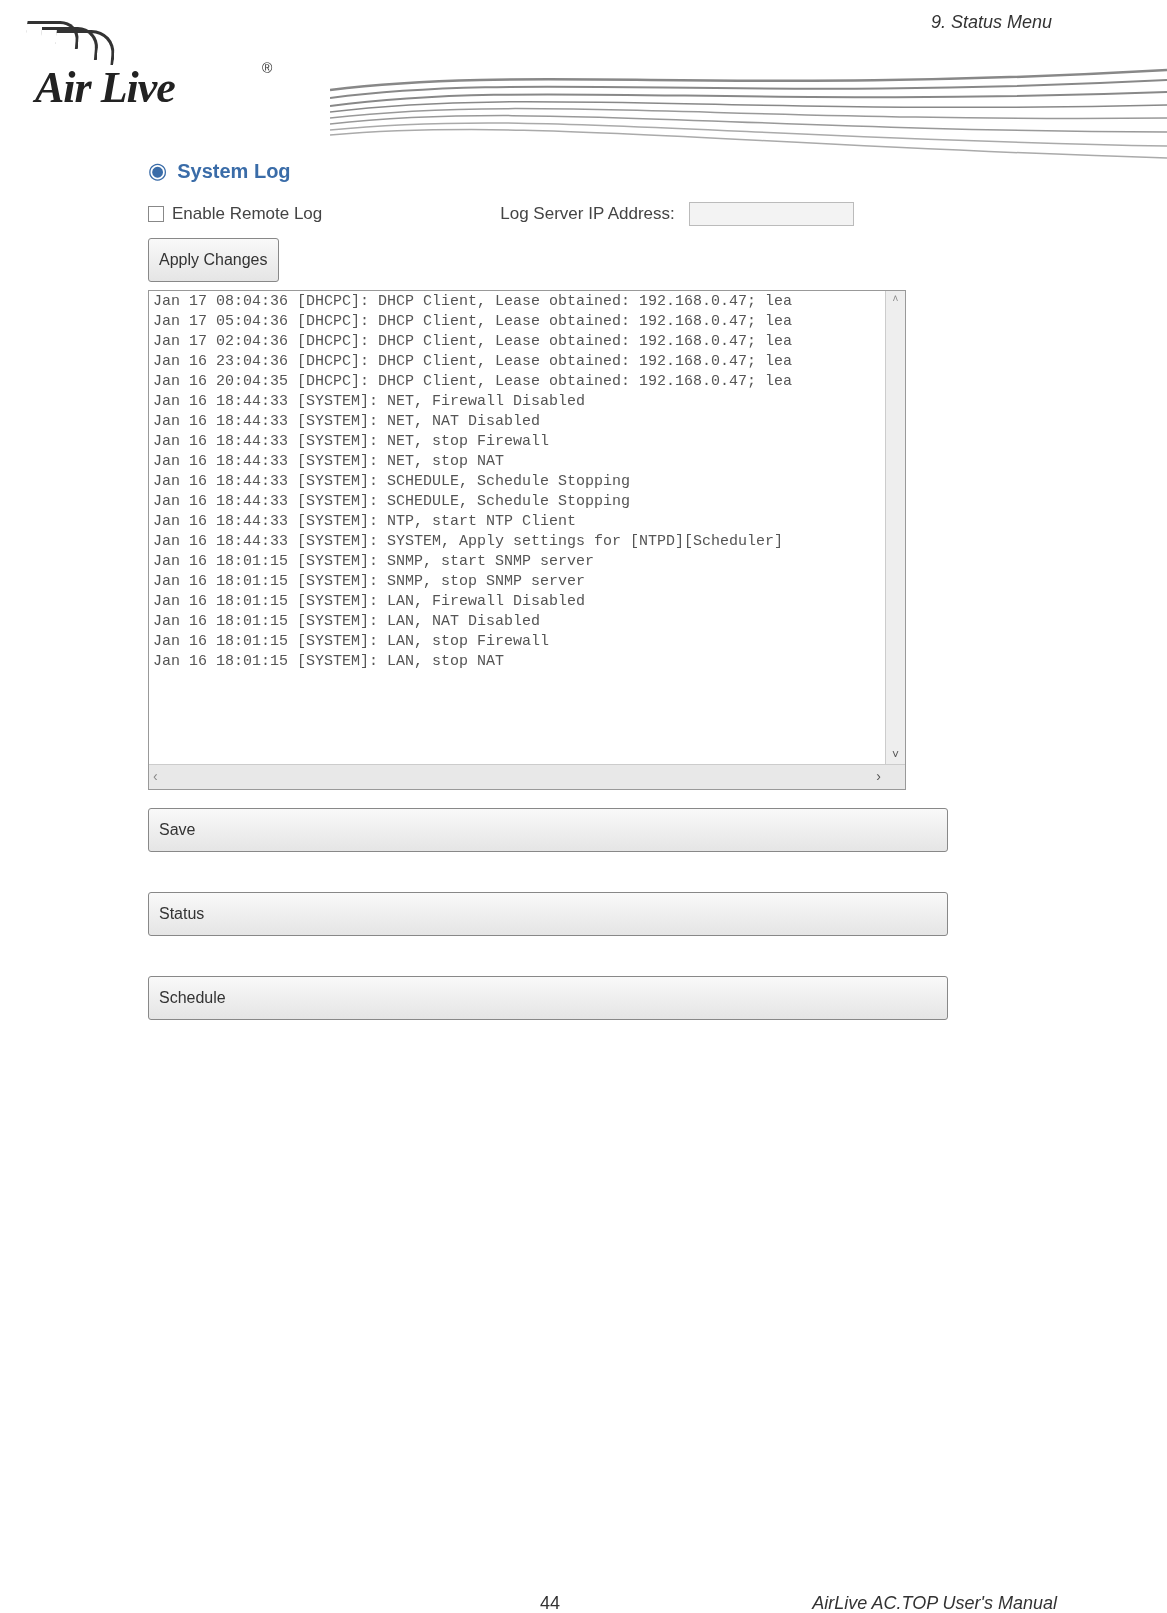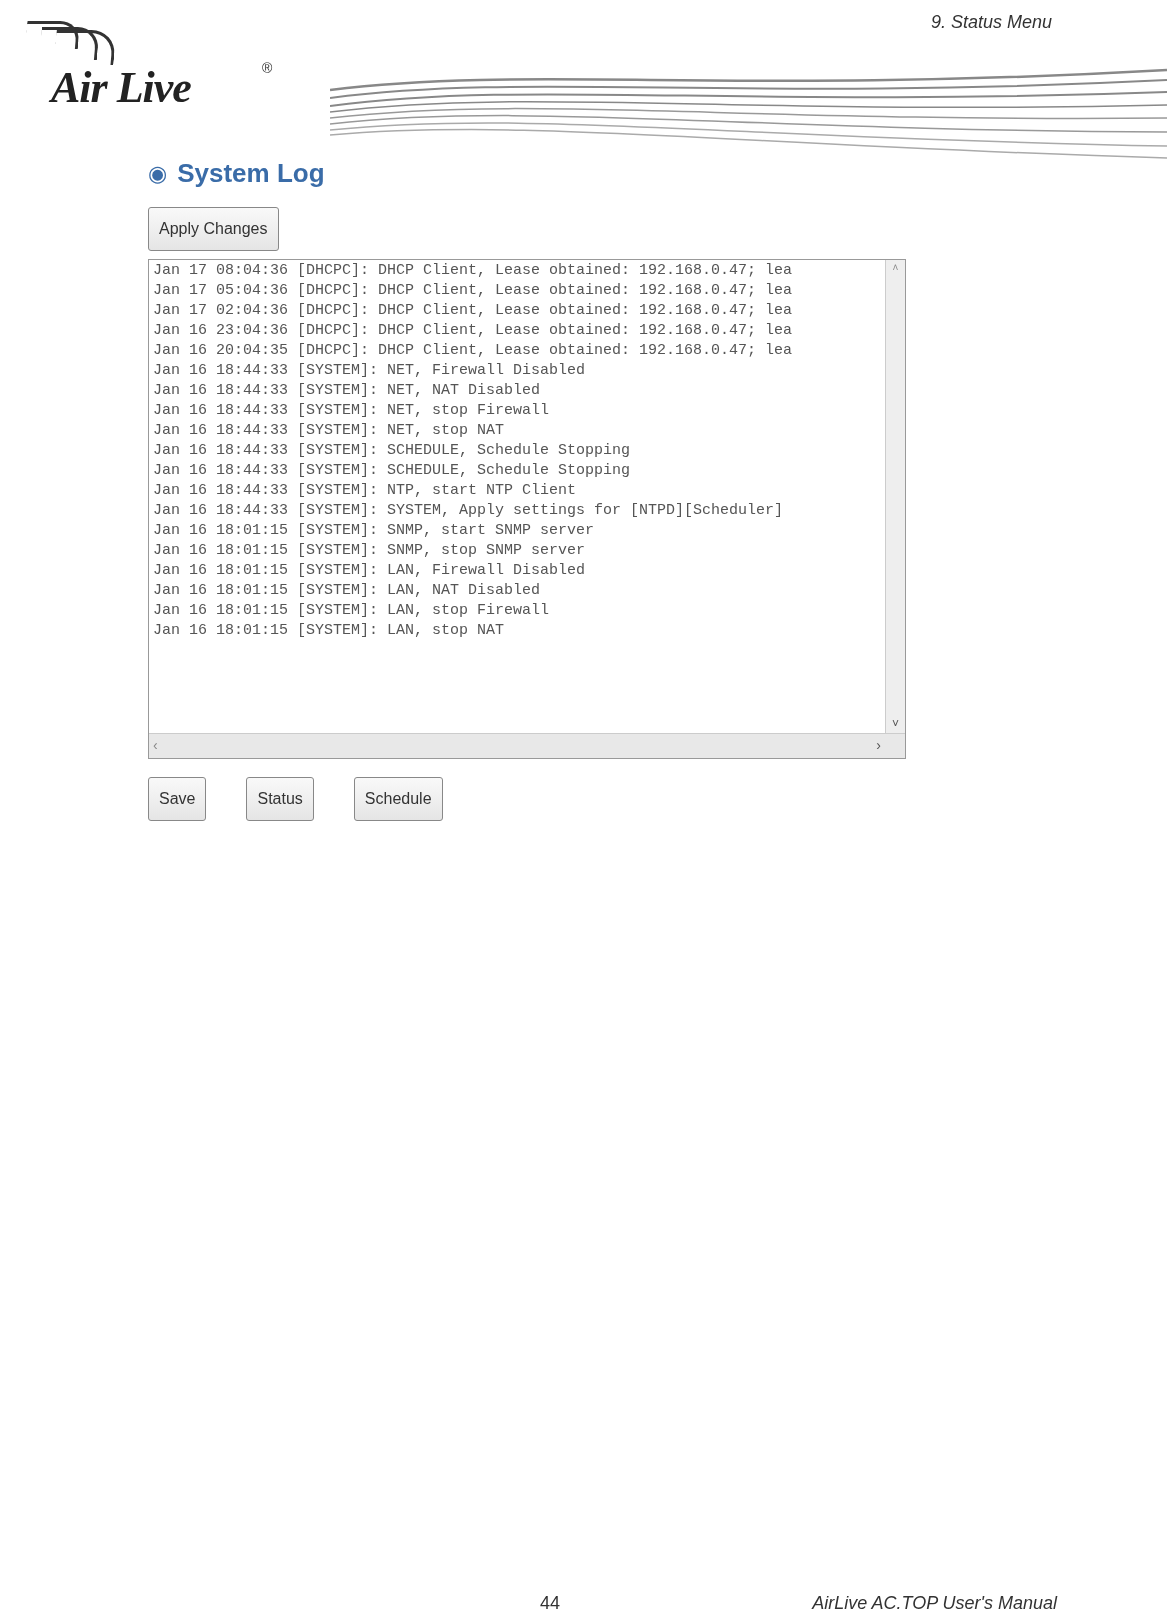--- a/index.html
+++ b/index.html
@@ -58,21 +58,21 @@
       width: 50px;
       height: 25px;
       border: 3px solid #333;
       border-bottom: none;
       border-left: none;
       border-radius: 0 20px 0 0;
     }
     .logo-text {
       position: absolute;
       top: 32px;
-      left: 21px;
+      left: 5px;
       font-family: "Brush Script MT", cursive;
       font-size: 44px;
       font-weight: bold;
       font-style: italic;
       color: #222;
       letter-spacing: -1px;
     }
     .logo-r {
       position: absolute;
       top: 30px;
@@ -103,21 +103,21 @@
       align-items: center;
       gap: 10px;
       margin-bottom: 18px;
     }
     .title-icon {
       color: #3a6ca8;
       font-size: 22px;
     }
     .title-text {
       color: #3a6ca8;
-      font-size: 26px;
+      font-size: 20px;
       font-weight: bold;
     }
     .row1 {
       display: flex;
       align-items: center;
       gap: 8px;
       margin-bottom: 12px;
       font-size: 17px;
       color: #444;
     }
@@ -215,20 +215,21 @@
       position: absolute;
       right: 24px;
       top: 3px;
       font-size: 14px;
       color: #555;
     }
     .button-row {
       margin-top: 18px;
       display: flex;
       gap: 40px;
+      flex-direction: column;
     }
     .footer {
       position: absolute;
       bottom: 20px;
       left: 0;
       right: 0;
       display: flex;
       font-size: 18px;
       color: #333;
     }
@@ -265,20 +266,26 @@
     <path d="M0,85 C200,68 400,95 840,108" stroke="#aaa" stroke-width="1.5" fill="none"></path>
   </svg>
 </div>
 
 <div class="panel">
   <div class="panel-title">
     <span class="title-icon">◉</span>
     <span class="title-text">System Log</span>
   </div>
 
+  <div class="row1">
+    <span class="checkbox"></span>
+    <span>Enable Remote Log</span>
+    <span class="ip-label">Log Server IP Address:</span>
+    <span class="ip-input"></span>
+  </div>
 
   <div class="button apply-btn">Apply Changes</div>
 
   <div class="log-area">
     <div class="log-content" id="log-content">Jan 17 08:04:36 [DHCPC]: DHCP Client, Lease obtained: 192.168.0.47; lea
 Jan 17 05:04:36 [DHCPC]: DHCP Client, Lease obtained: 192.168.0.47; lea
 Jan 17 02:04:36 [DHCPC]: DHCP Client, Lease obtained: 192.168.0.47; lea
 Jan 16 23:04:36 [DHCPC]: DHCP Client, Lease obtained: 192.168.0.47; lea
 Jan 16 20:04:35 [DHCPC]: DHCP Client, Lease obtained: 192.168.0.47; lea
 Jan 16 18:44:33 [SYSTEM]: NET, Firewall Disabled

